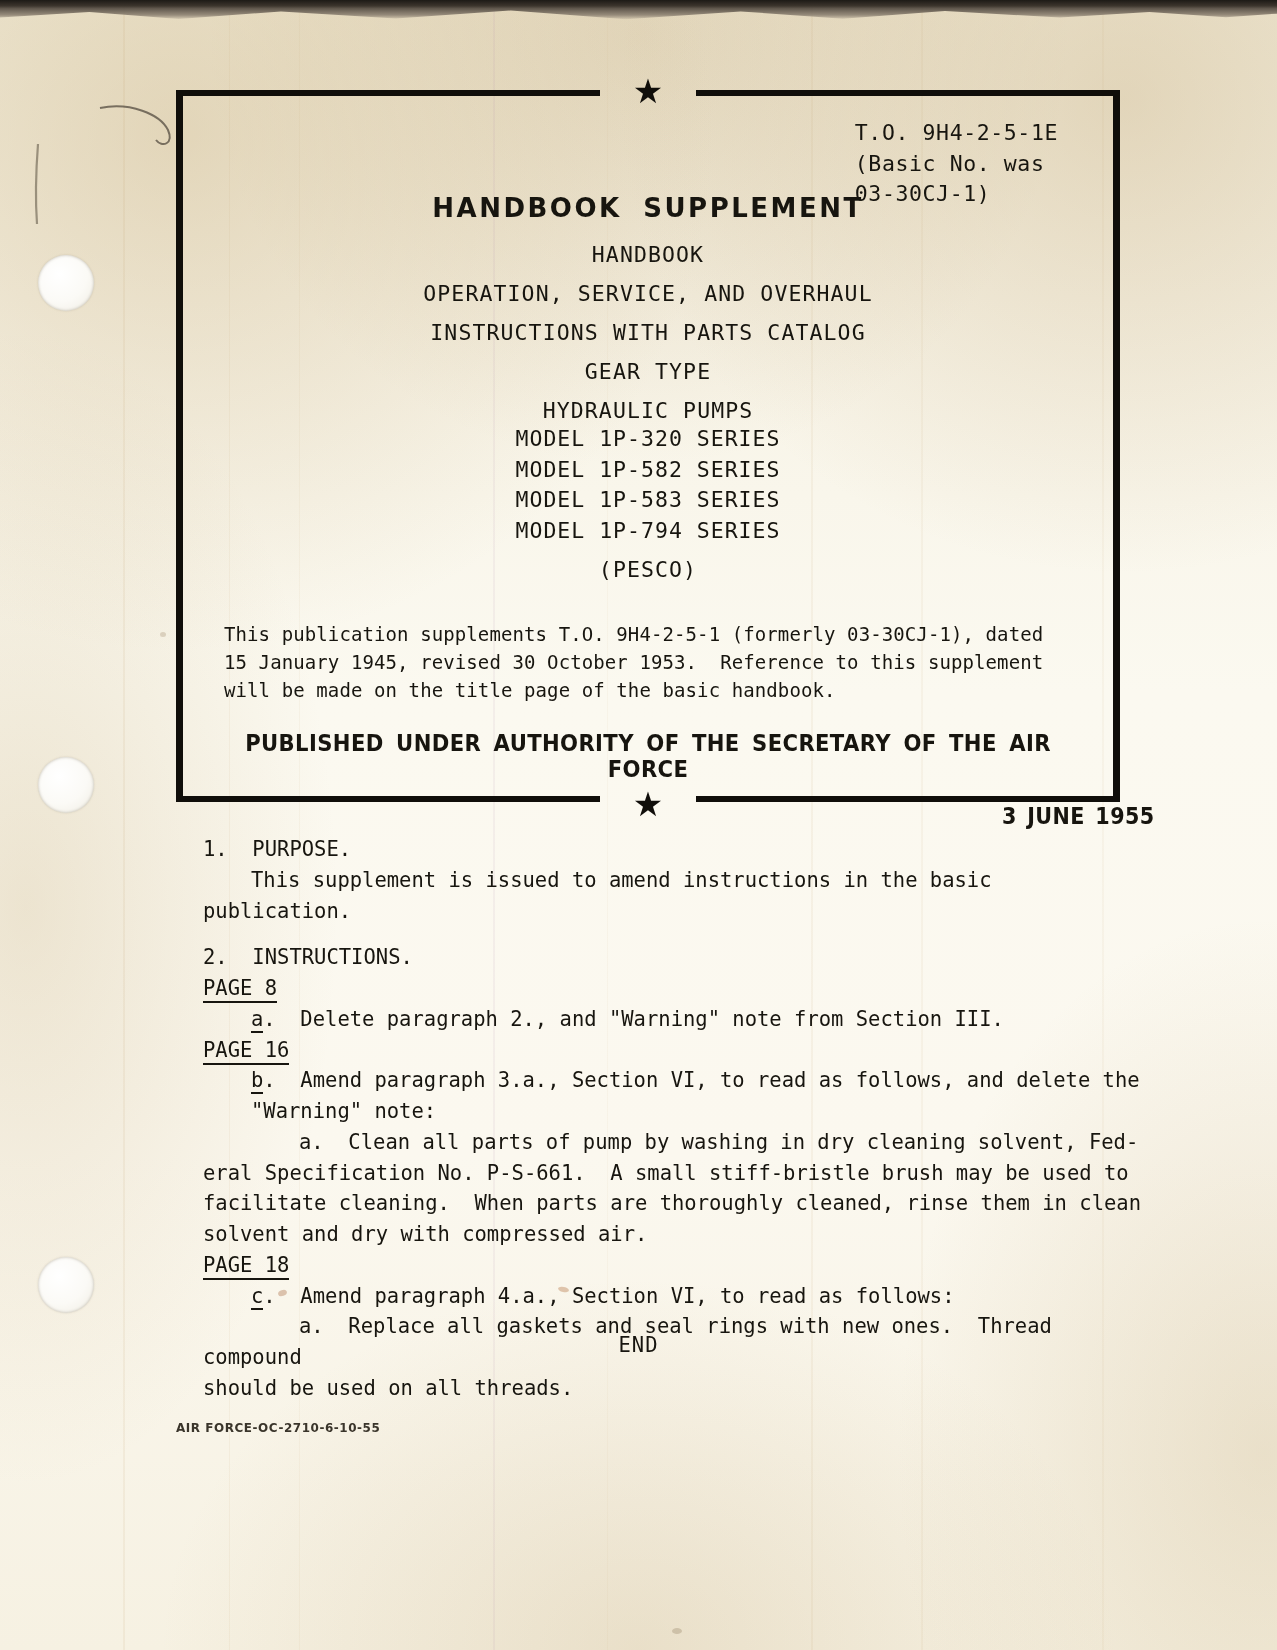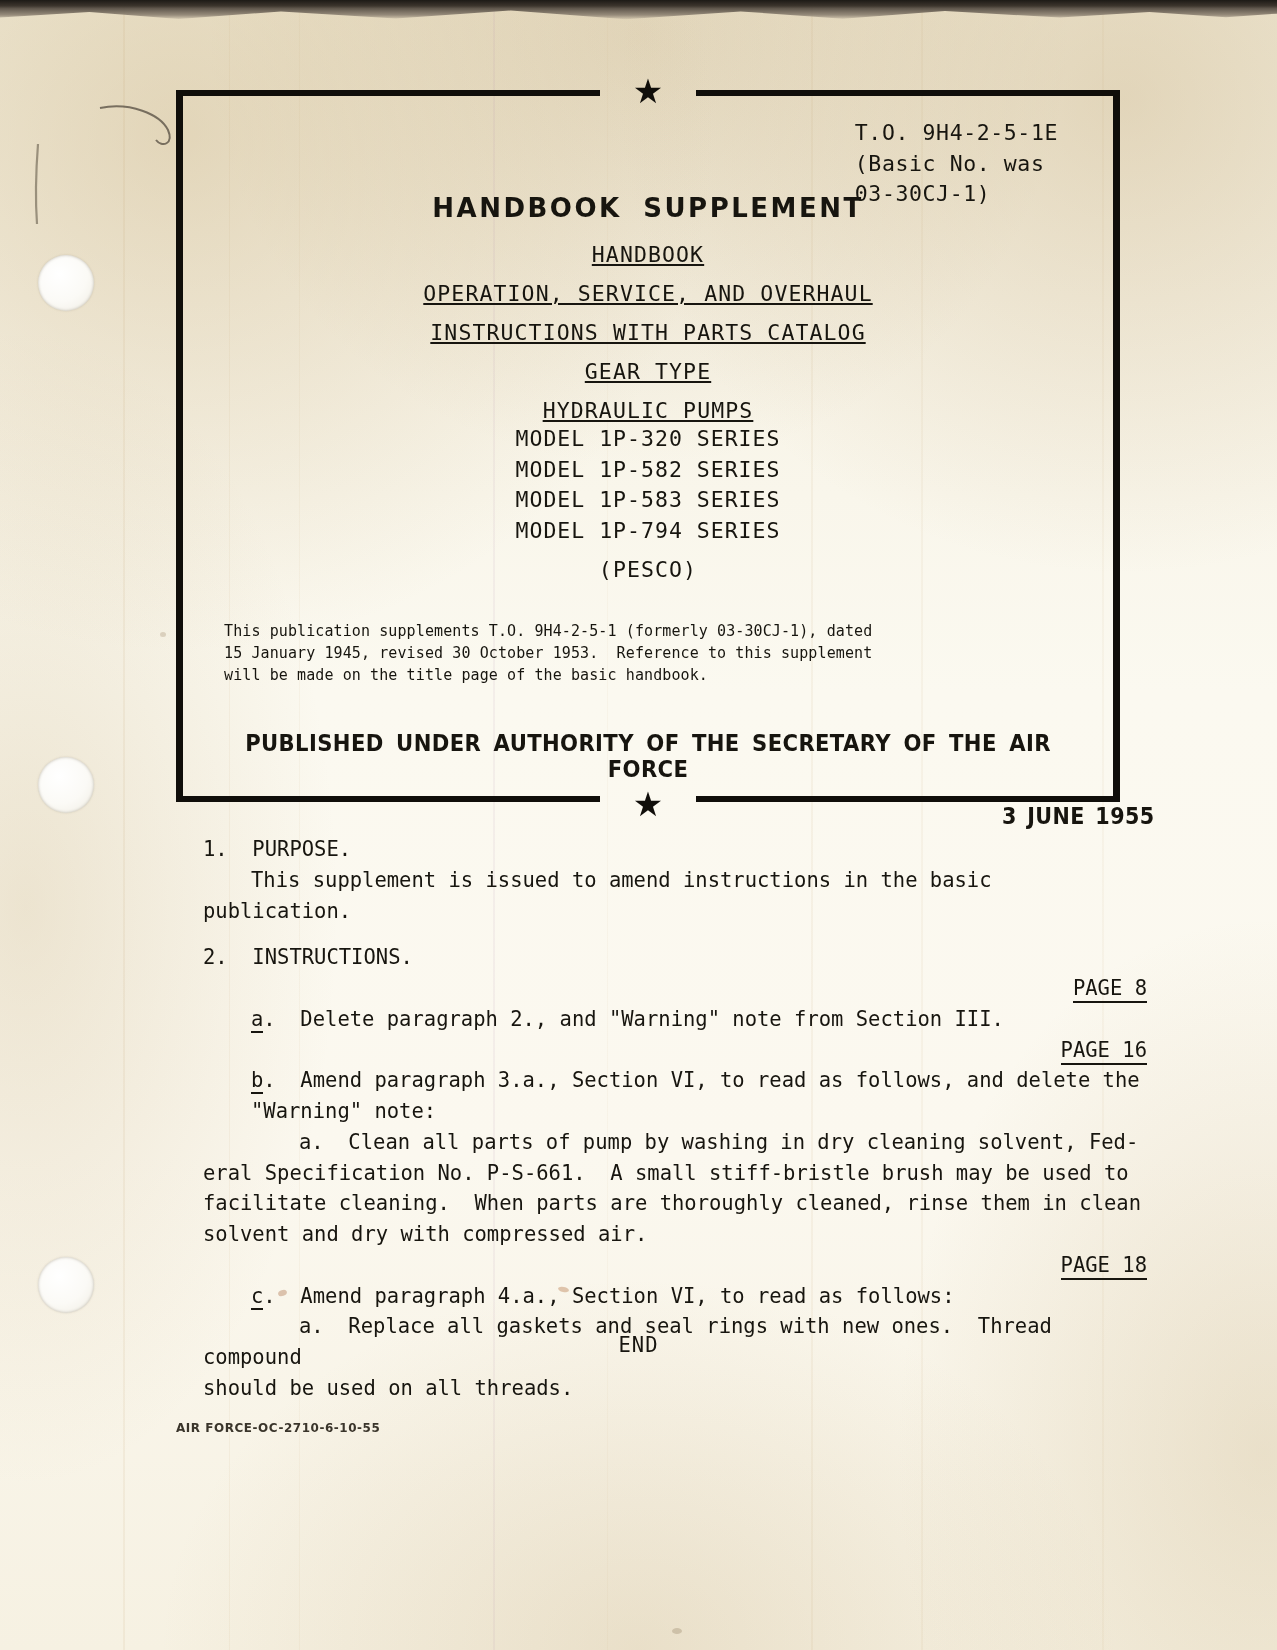--- a/index.html
+++ b/index.html
@@ -131,21 +131,20 @@
   .subtitle-stack {
     position: absolute;
     top: 152px;
     left: 0; right: 0;
     text-align: center;
   }
   .sub-line {
     font-size: 21.5px;
     letter-spacing: 1.1px;
     margin-bottom: 14px;
-    text-decoration: underline;
   }
   .sub-line.tight { margin-bottom: 13px; }
 
   .model-stack {
     position: absolute;
     top: 334px;
     left: 0; right: 0;
     text-align: center;
   }
   .model-line {
@@ -160,21 +159,21 @@
     text-align: center;
     font-size: 21.5px;
     letter-spacing: 1.1px;
   }
 
   .supp-note {
     position: absolute;
     left: 48px;
     right: 40px;
     top: 530px;
-    font-size: 15px;
+    font-size: 19px;
     line-height: 1.48;
     letter-spacing: 0.1px;
   }
   .supp-note div { white-space: pre-wrap; }
 
   .authority {
     position: absolute;
     left: 0; right: 0;
     top: 640px;
     text-align: center;
@@ -219,21 +218,21 @@
   .para {
     margin-top: 14px;
     text-indent: 48px;
     white-space: pre-wrap;
   }
   .para-flow {
     margin-top: 14px;
     white-space: pre-wrap;
   }
   .page-ref {
-    text-align: right;
+    text-align: left;
     margin-top: 13px;
   }
   .page-ref span {
     border-bottom: 2.5px solid #17150f;
     padding-bottom: 1px;
   }
   .lbl-u {
     border-bottom: 2px solid #17150f;
   }
   .hang {

